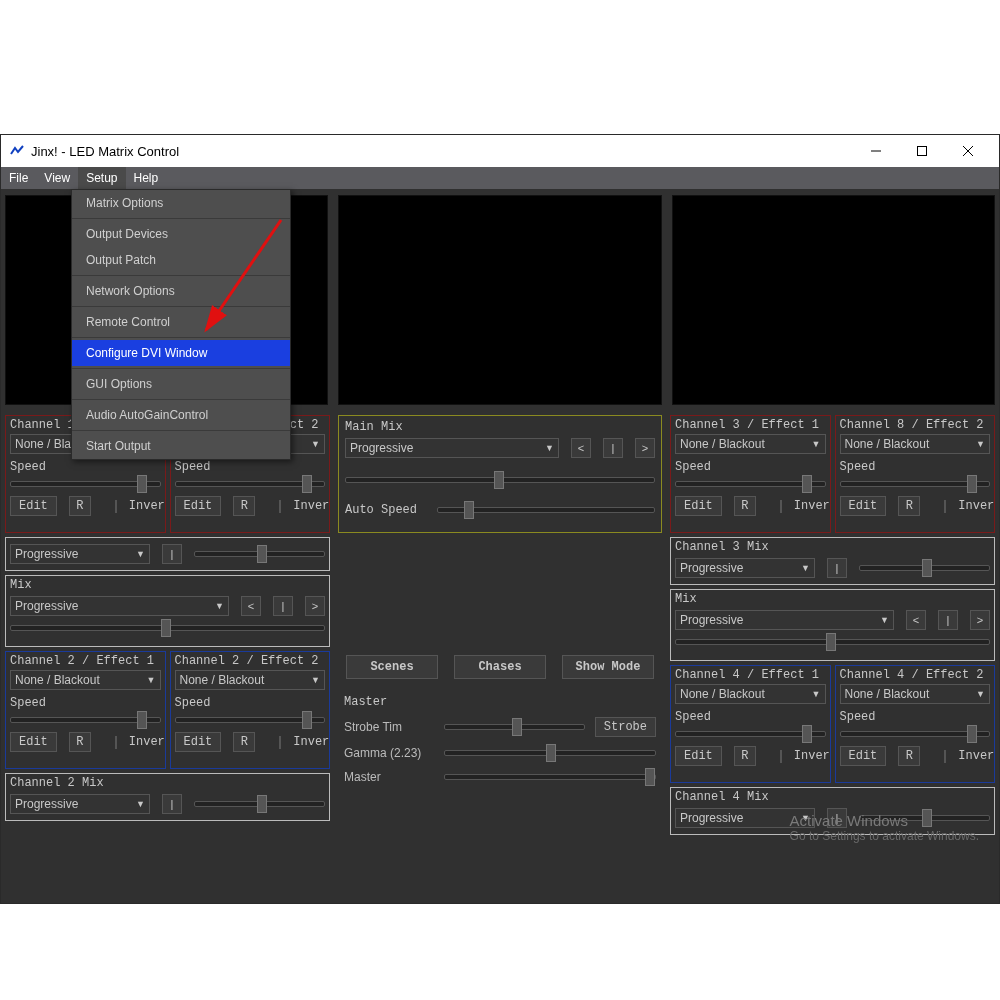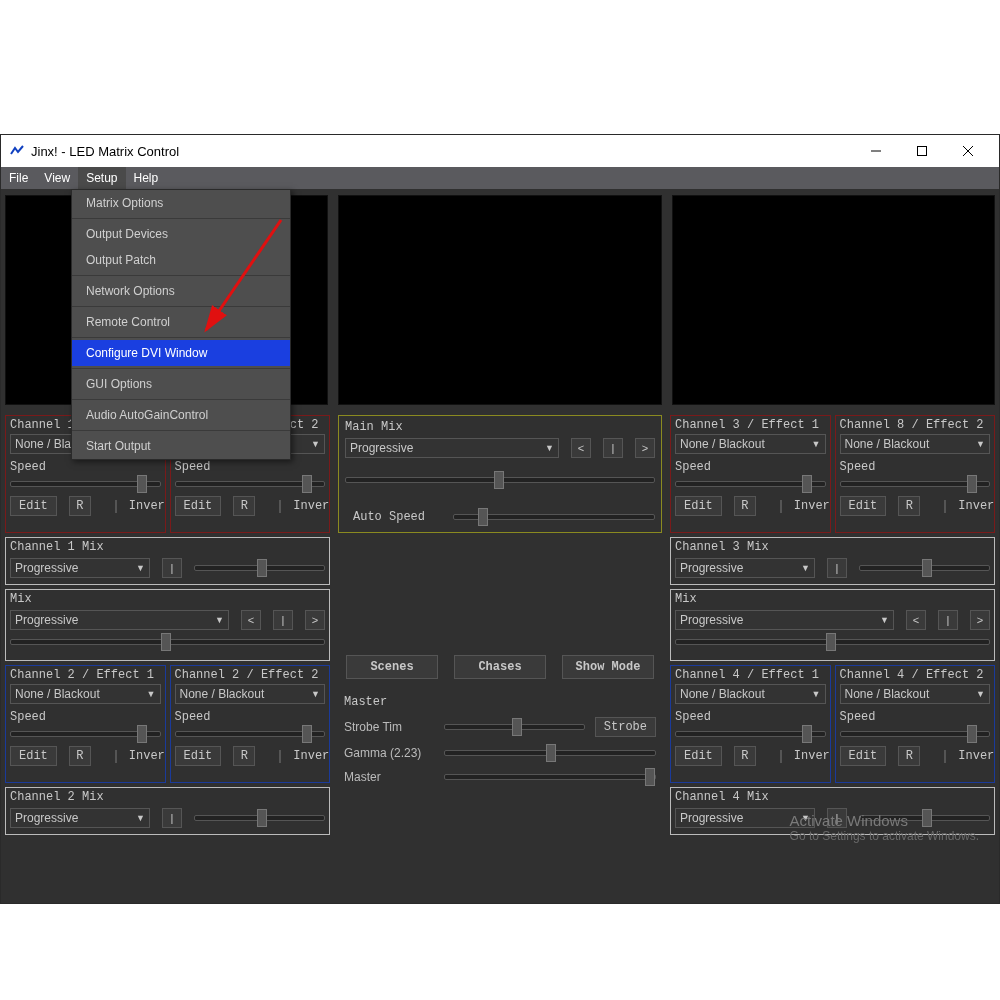--- a/index.html
+++ b/index.html
@@ -169,21 +169,20 @@
               <div class="btn">Edit</div>
               <div class="btn sm">R</div>
               <span style="width:6px"></span>
               <span class="chk"></span>
               <span class="label" style="margin:0">Inver</span>
             </div>
           </div>
         </div>
 
         <div class="mix-box red">
-          <span class="label">Channel 1 Mix</span>
           <div class="row">
             <div class="select" style="max-width:140px">
                 <span>Progressive</span>
                 <span class="arr">▼</span>
               </div>
             <div class="seg-btn">|</div>
             <div class="slider">
                 <div class="track">
                   <div class="thumb" style="left:48%"></div>
                 </div>
@@ -284,21 +283,21 @@
             <div class="seg-btn">&gt;</div>
           </div>
           <div class="row" style="margin-top:14px">
               <div class="slider">
                 <div class="track">
                   <div class="thumb" style="left:48%"></div>
                 </div>
               </div>
             </div>
           <div class="row" style="margin-top:14px">
-            <span class="label" style="margin:8px;width:80px">Auto Speed</span>
+            <span class="label" style="margin:0;width:80px">Auto Speed</span>
             <div class="slider">
                 <div class="track">
                   <div class="thumb" style="left:12%"></div>
                 </div>
               </div>
           </div>
         </div>
         <div style="height:112px"></div>
         <div class="mid-btns">
           <div class="mid-btn">Scenes</div>

